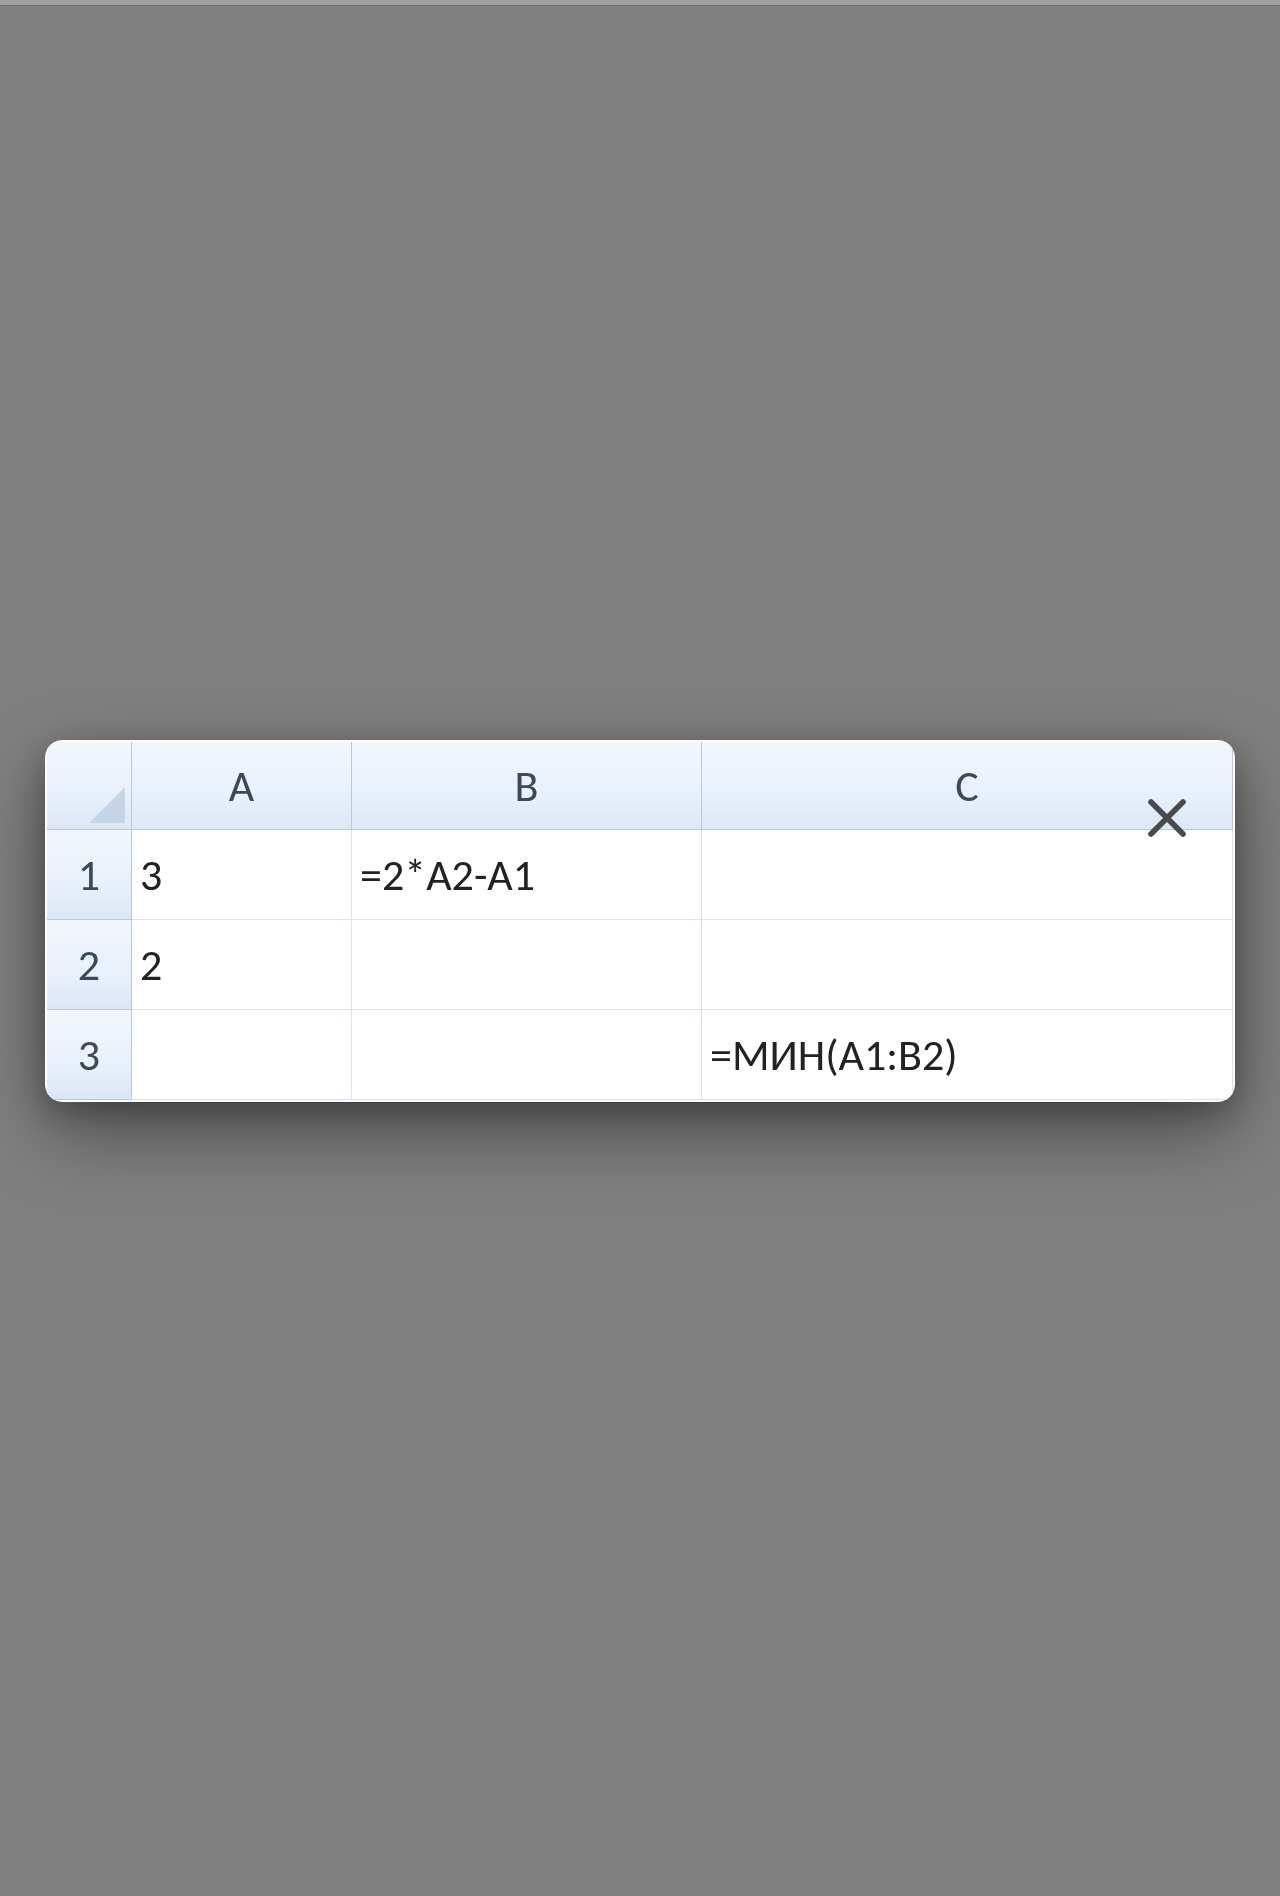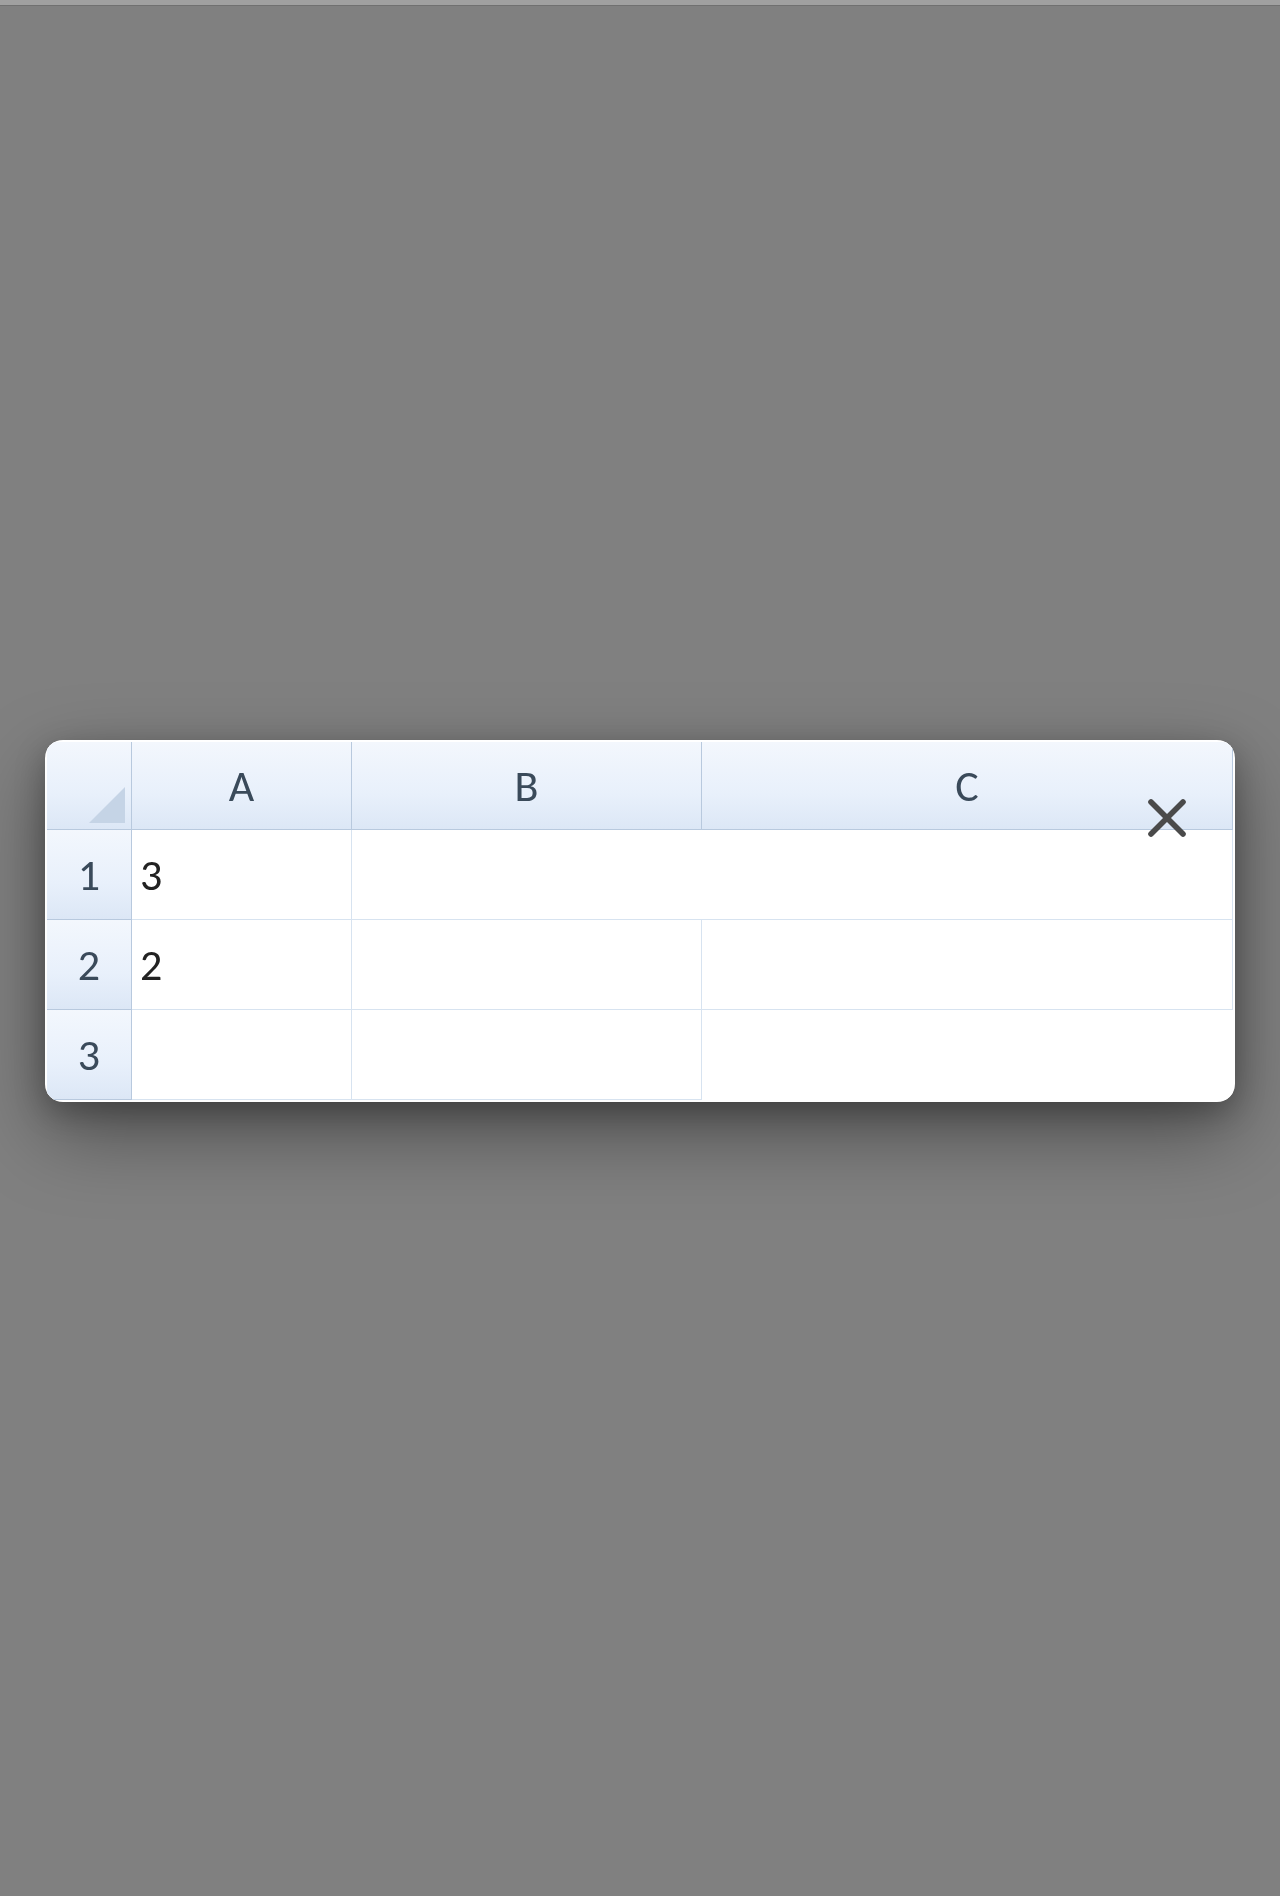--- a/index.html
+++ b/index.html
@@ -132,29 +132,31 @@
         <div class="corner-triangle"></div>
       </div>
       <div class="cell header-cell col1">A</div>
       <div class="cell header-cell col2">B</div>
       <div class="cell header-cell col3">C</div>
     </div>
 
     <div class="row">
       <div class="cell row-header-cell col0">1</div>
       <div class="cell data col1">3</div>
+      <div class="cell data col2">=2*A2-A1</div>
       <div class="cell data col3"></div>
     </div>
 
     <div class="row">
       <div class="cell row-header-cell col0">2</div>
       <div class="cell data col1">2</div>
       <div class="cell data col2"></div>
       <div class="cell data col3"></div>
     </div>
 
     <div class="row">
       <div class="cell row-header-cell col0">3</div>
       <div class="cell data col1"></div>
       <div class="cell data col2"></div>
+      <div class="cell data col3">=МИН(A1:B2)</div>
     </div>
   </div>
 </div>
 
 </body></html>

